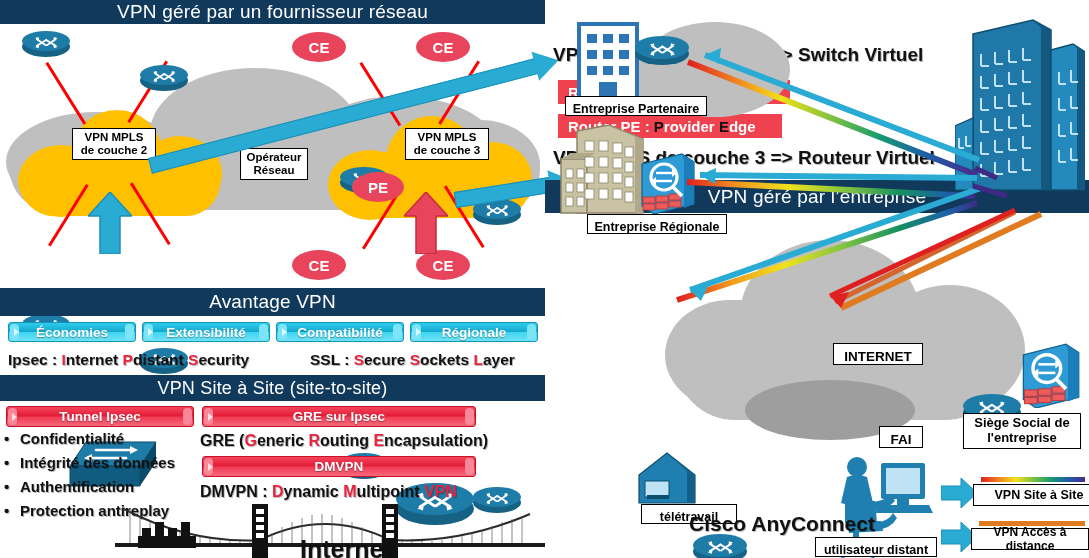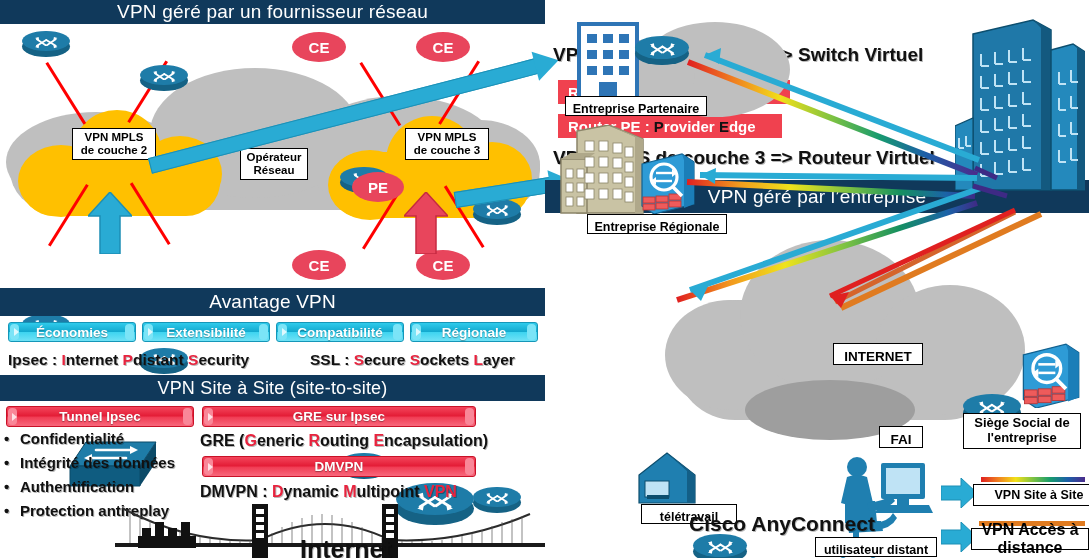--- a/index.html
+++ b/index.html
@@ -830,17 +830,17 @@
     </div>
     <div class="abs" style="left:436px;top:477px;width:104px;height:5px;background:linear-gradient(90deg,#E02020,#F08020,#F2E018,#7DC242,#179B6E,#1C5FA8,#4B2B8C);"></div>
     <div class="legendBox" style="left:428px;top:484px;width:132px;height:22px;">VPN Site à Site</div>
 
     <div class="legendArrow" style="left:396px;top:522px;width:36px;height:30px;">
       <svg width="36" height="30" viewBox="0 0 36 30">
         <polygon points="0,8 20,8 20,0 36,15 20,30 20,22 0,22" fill="#29ABD4" stroke="#1C8FB5" stroke-width="1"></polygon>
       </svg>
     </div>
     <div class="abs" style="left:434px;top:521px;width:106px;height:5px;background:#E07B20;"></div>
-    <div class="legendBox" style="left:426px;top:528px;width:118px;height:22px;font-size:16px;">VPN Accès à distance</div>
+    <div class="legendBox" style="left:426px;top:528px;width:118px;height:22px;font-size:12px;">VPN Accès à distance</div>
 
   </div>
 
 </div>
 
 </body></html>

